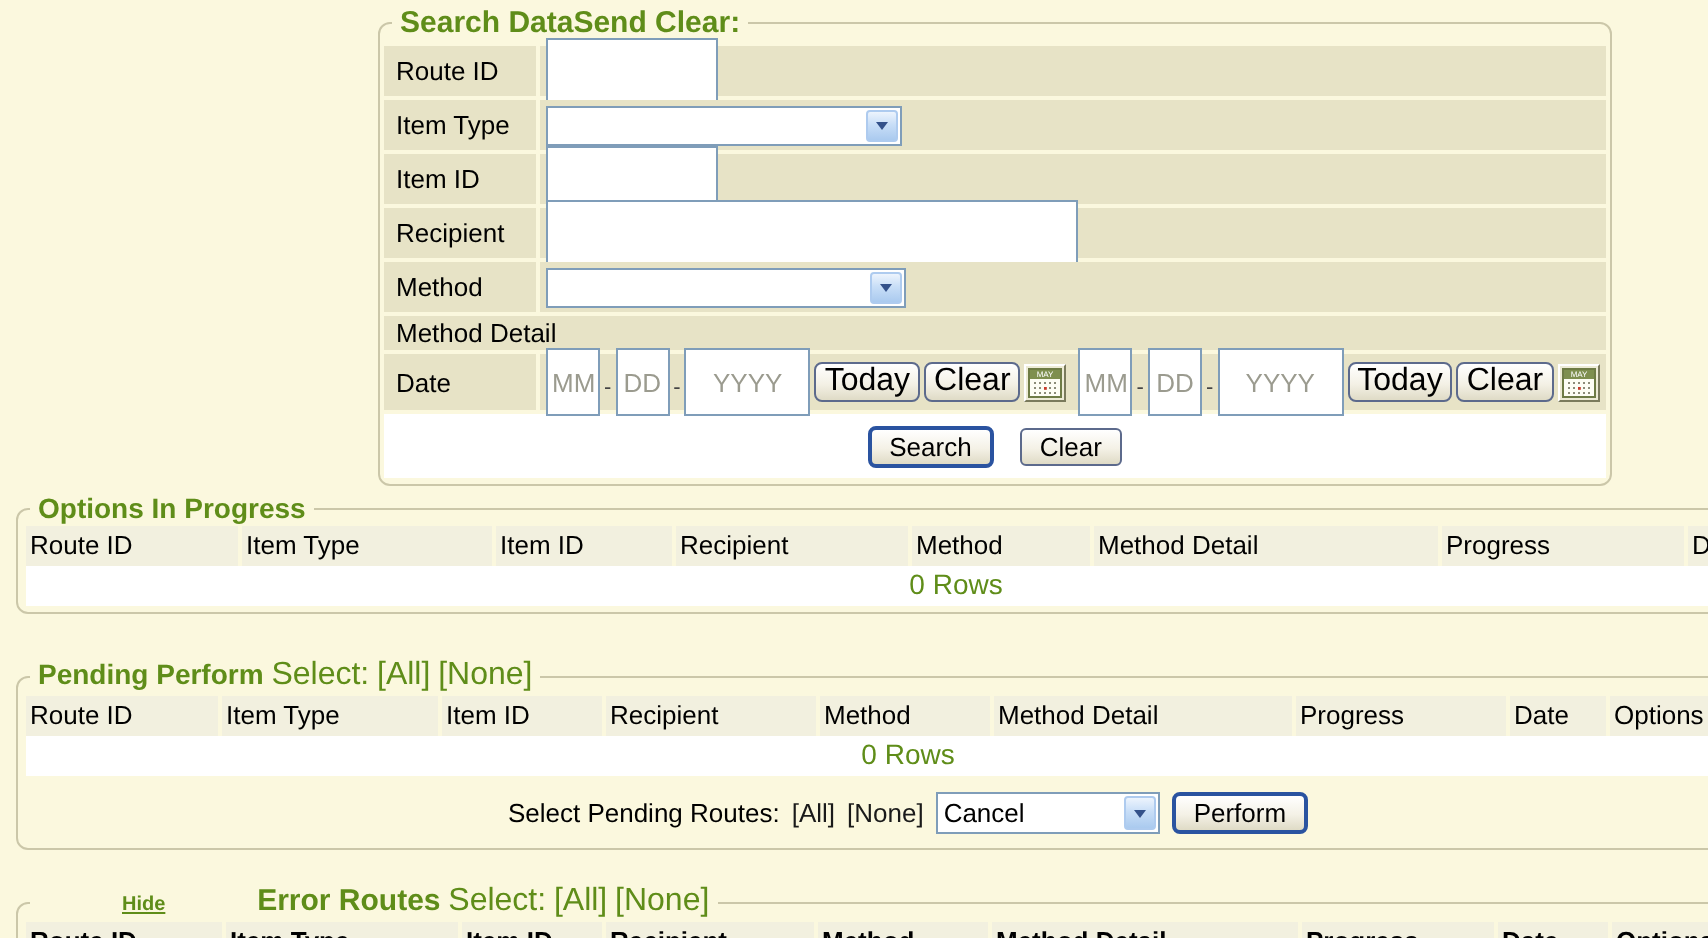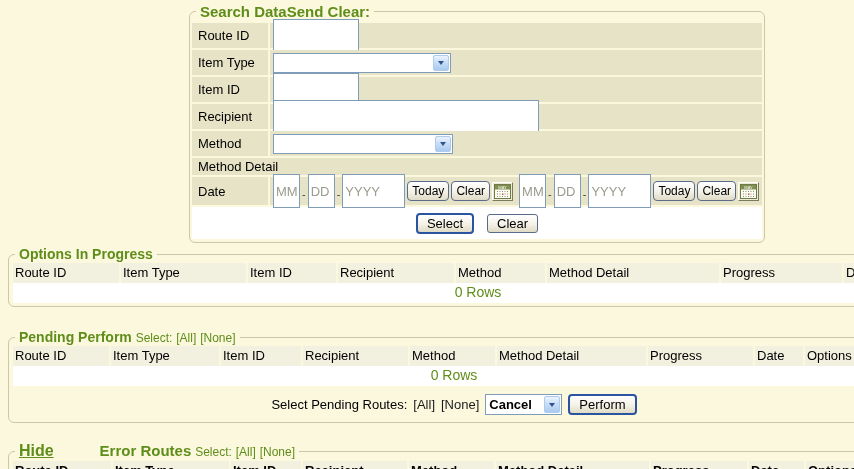--- a/index.html
+++ b/index.html
@@ -11,68 +11,68 @@
     font-size:13px; color:#000;
   }
   fieldset {
     position:absolute; margin:0; padding:1px 2px 3px;
     border:1px solid #CBC7A9; border-radius:6px;
   }
   legend {
     color:#5F8D19; font-weight:bold; font-size:14px;
     padding:0 4px; margin-left:4px; white-space:nowrap;
   }
-  .legend-extra { font-weight:normal; font-size:12px; color:#5F8D19;text-align:right; }
+  .legend-extra { font-weight:normal; font-size:16px; color:#5F8D19;text-align:right; }
   .glink { color:#5F8D19; text-decoration:none; cursor:pointer; }
-  .hide-link { text-decoration:underline; font-weight:bold; font-size:16px; }
+  .hide-link { text-decoration:underline; font-weight:bold; font-size:10px;margin-left:42px; }
 
   
   #search-fs { left:189px; top:3px; width:514px; }
   #search-fs legend { font-size:15px; }
   .frow { display:flex; margin-top:2px; height:25px; }
   .frow.slim { height:17px; }
   .frow.date { height:28px; }
   .flabel {
     width:76px; flex:0 0 76px; background:#E7E3C6; padding-left:6px;
     display:flex; align-items:center; font-size:13px;
   }
   .fctrl {
     flex:1; margin-left:2px; background:#E7E3C6; padding:2px 3px;
     display:flex; align-items:center;
   }
   .ti {
     border:1px solid #7F9DB9; height:20px; background:#fff;
-    font:13px "Liberation Sans", sans-serif; padding:16px 2px;
+    font:13px "Liberation Sans", sans-serif; padding:16px 2px;text-align:center;
   }
   .ti.sm { width:86px; }
   .ti.wide { width:266px; }
   .dti { width:27px; height:19px; }
   .dti.y { width:63px; }
   .dti::placeholder { color:#9B9B8F; opacity:1; }
   .selbox { position:relative; background:#fff; border:1px solid #7F9DB9; height:20px; }
   .selbox .val { position:absolute; left:3px; top:2px; font-size:13px; white-space:nowrap; }
   .w178 { width:178px; }
   .w180 { width:180px; }
-  .w95  { width:77px; height:21px;font-weight:bold; }
+  .w95  { width:112px; height:21px; }
   .arrowbtn {
     position:absolute; top:1px; right:1px; width:16px; bottom:1px;
     background:linear-gradient(180deg,#EDF4FD,#C8DEF7 45%,#AACAEF);
     border:1px solid #AECBEF; border-radius:2px;
     display:flex; align-items:center; justify-content:center;
   }
   .arrowbtn::after {
     content:""; width:0; height:0;
     border:3px solid transparent; border-top:4px solid #33518A; margin-top:4px;
   }
   .xpbtn {
     font:13px "Liberation Sans", sans-serif; color:#000;
     background:linear-gradient(180deg,#FFFFFF,#F4F1E6 55%,#DFDBC6);
     border:1px solid #5C6A8C; border-radius:3px; padding:1px 9px; cursor:pointer;
   }
-  .xpbtn.small { font-size:12px; padding:0 4px; height:20px; border-radius:4px; }
+  .xpbtn.small { font-size:16px; padding:0 4px; height:20px; border-radius:4px; }
   .xpbtn.default { border:2px solid #2A53A0; border-radius:4px; }
   .dgroup { display:flex; align-items:center; gap:2px; }
   .dgroup + .dgroup { margin-left:6px; }
   .dash { position:relative; top:3px; color:#444; font-size:11px; }
   .calbtn {
     display:inline-block; width:21px; height:19px; padding:1px; cursor:pointer;
     background:#EDEBD6; border:1px solid;
     border-color:#FFFFFF #7A7A5C #7A7A5C #FFFFFF;
   }
   .btnrow {
@@ -218,21 +218,21 @@
                 <rect x="13" y="12" width="1" height="1"></rect>
             </g>
             <rect x="8" y="9.5" width="1.4" height="1.4" fill="#C83A2A"></rect>
           </svg>
         </span>
       </div>
     </div>
   </div>
 
   <div class="btnrow">
-    <button class="xpbtn default">Select</button>
+    <button class="xpbtn default">Search</button>
     <button class="xpbtn">Clear</button>
   </div>
 </fieldset>
 
 <fieldset id="inprog-fs">
   <legend>Options In Progress</legend>
   <table class="tbl">
     <colgroup>
       <col style="width:106px">
         <col style="width:125px">

